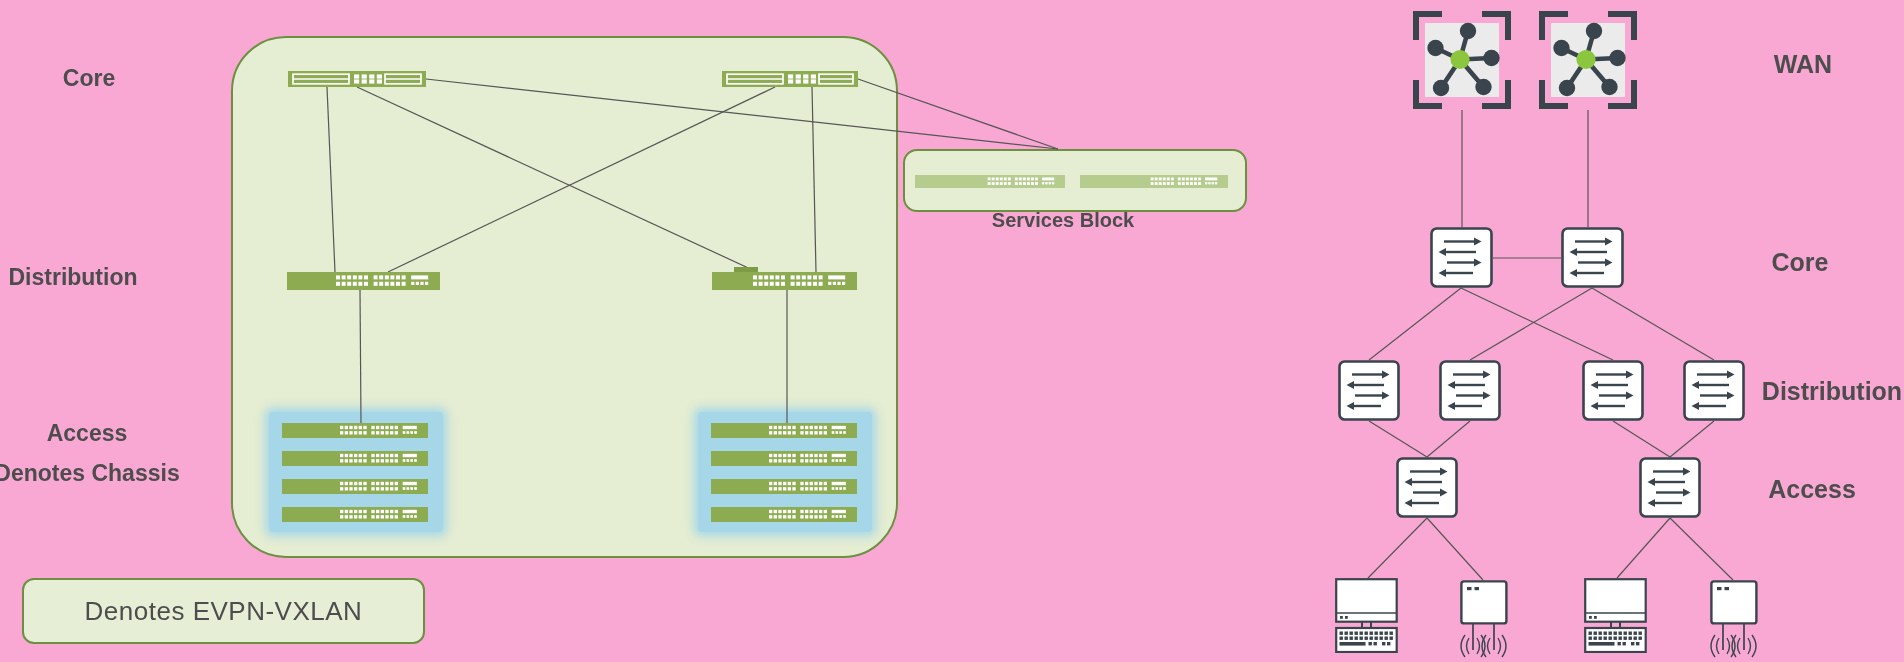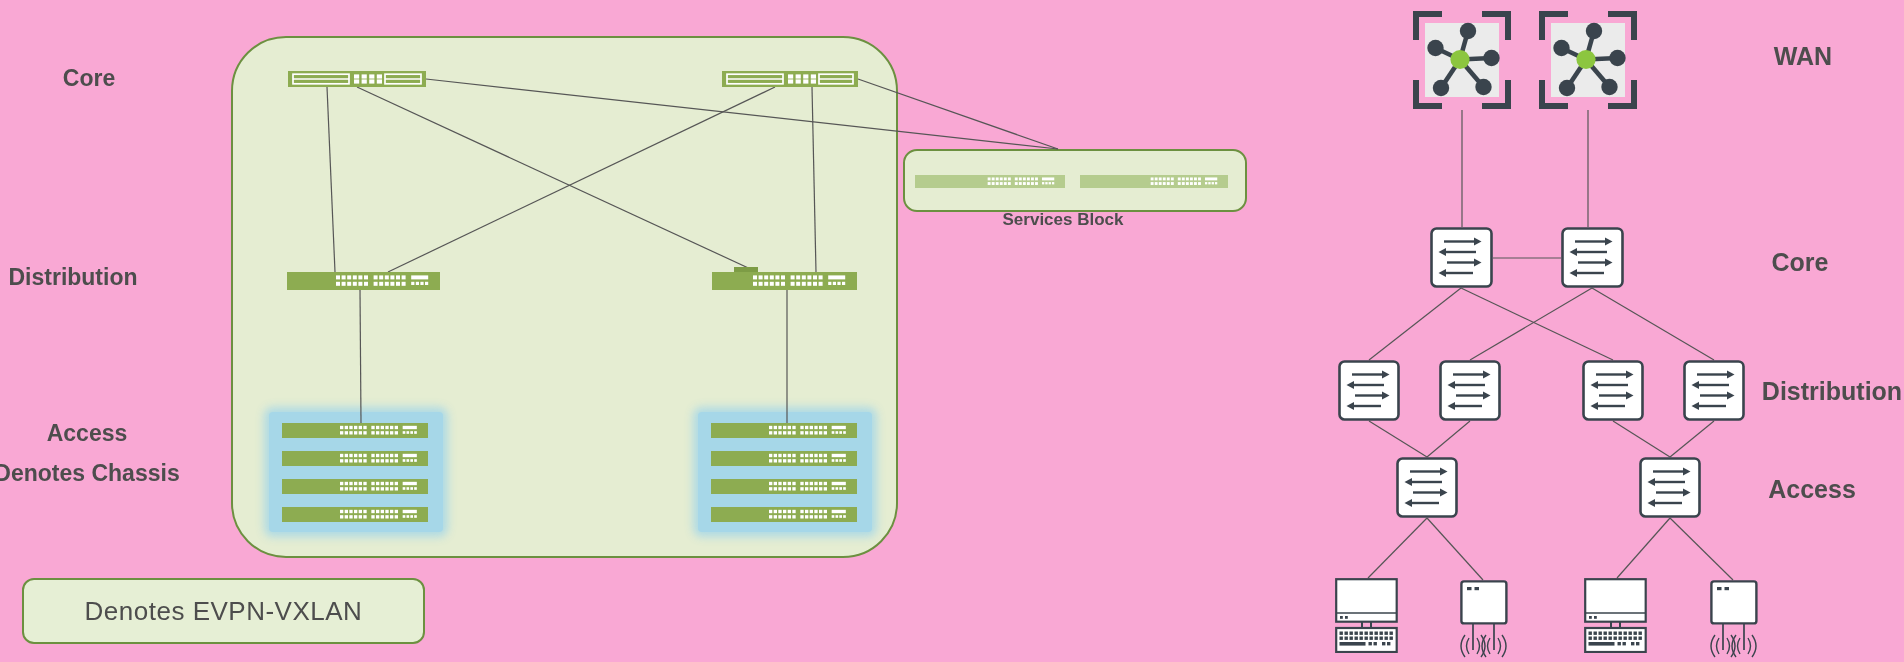--- a/index.html
+++ b/index.html
@@ -28,21 +28,21 @@
   #edges{position:absolute;left:0;top:0;z-index:3;}
   #nodes{position:absolute;inset:0;z-index:4;}
   .node{position:absolute;line-height:0;}
   .stack{position:absolute;border-radius:4px;}
   .lbl{
     position:absolute;transform:translate(-50%,-50%);color:var(--label);
     font-weight:bold;white-space:nowrap;z-index:5;
   }
   .lbl-left{font-size:23px;}
   .lbl-right{font-size:25px;}
-  .lbl-svc{font-size:17px;}
+  .lbl-svc{font-size:20px;}
 </style>
 </head>
 <body>
 
 <div id="canvas">
 
   <div id="container-box"></div>
   <div id="services-box"></div>
 
   <div id="underlay">
@@ -728,17 +728,17 @@
   <div class="lbl lbl-left" style="left:73px;top:277px">Distribution</div>
   <div class="lbl lbl-left" style="left:87px;top:433px">Access</div>
   <div class="lbl lbl-left" style="left:87px;top:473px">Denotes Chassis</div>
 
   <div class="lbl lbl-svc" style="left:1063px;top:220px">Services Block</div>
 
   <div id="legend-box">
     <span>Denotes EVPN-VXLAN</span>
   </div>
 
-  <div class="lbl lbl-right" style="left:1803px;top:56px">WAN</div>
+  <div class="lbl lbl-right" style="left:1803px;top:64px">WAN</div>
   <div class="lbl lbl-right" style="left:1800px;top:262px">Core</div>
   <div class="lbl lbl-right" style="left:1832px;top:391px">Distribution</div>
   <div class="lbl lbl-right" style="left:1812px;top:489px">Access</div>
 </div>
 
 </body></html>

